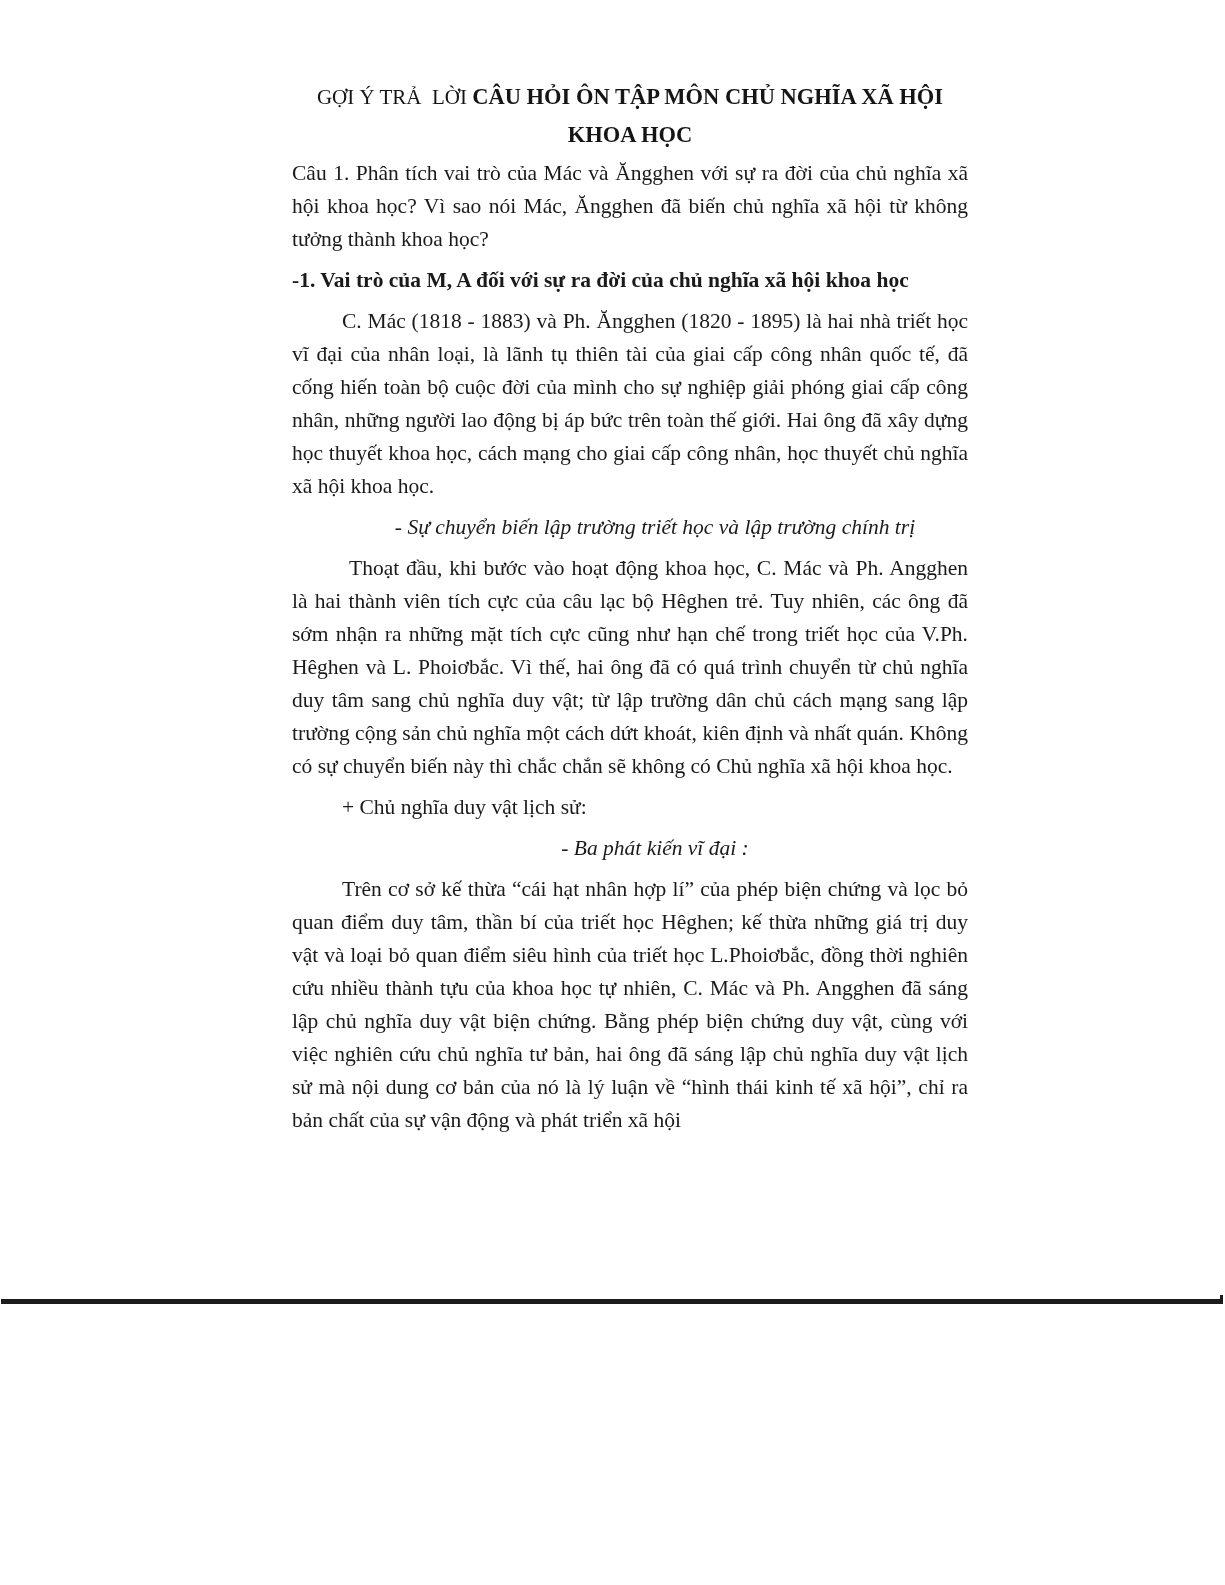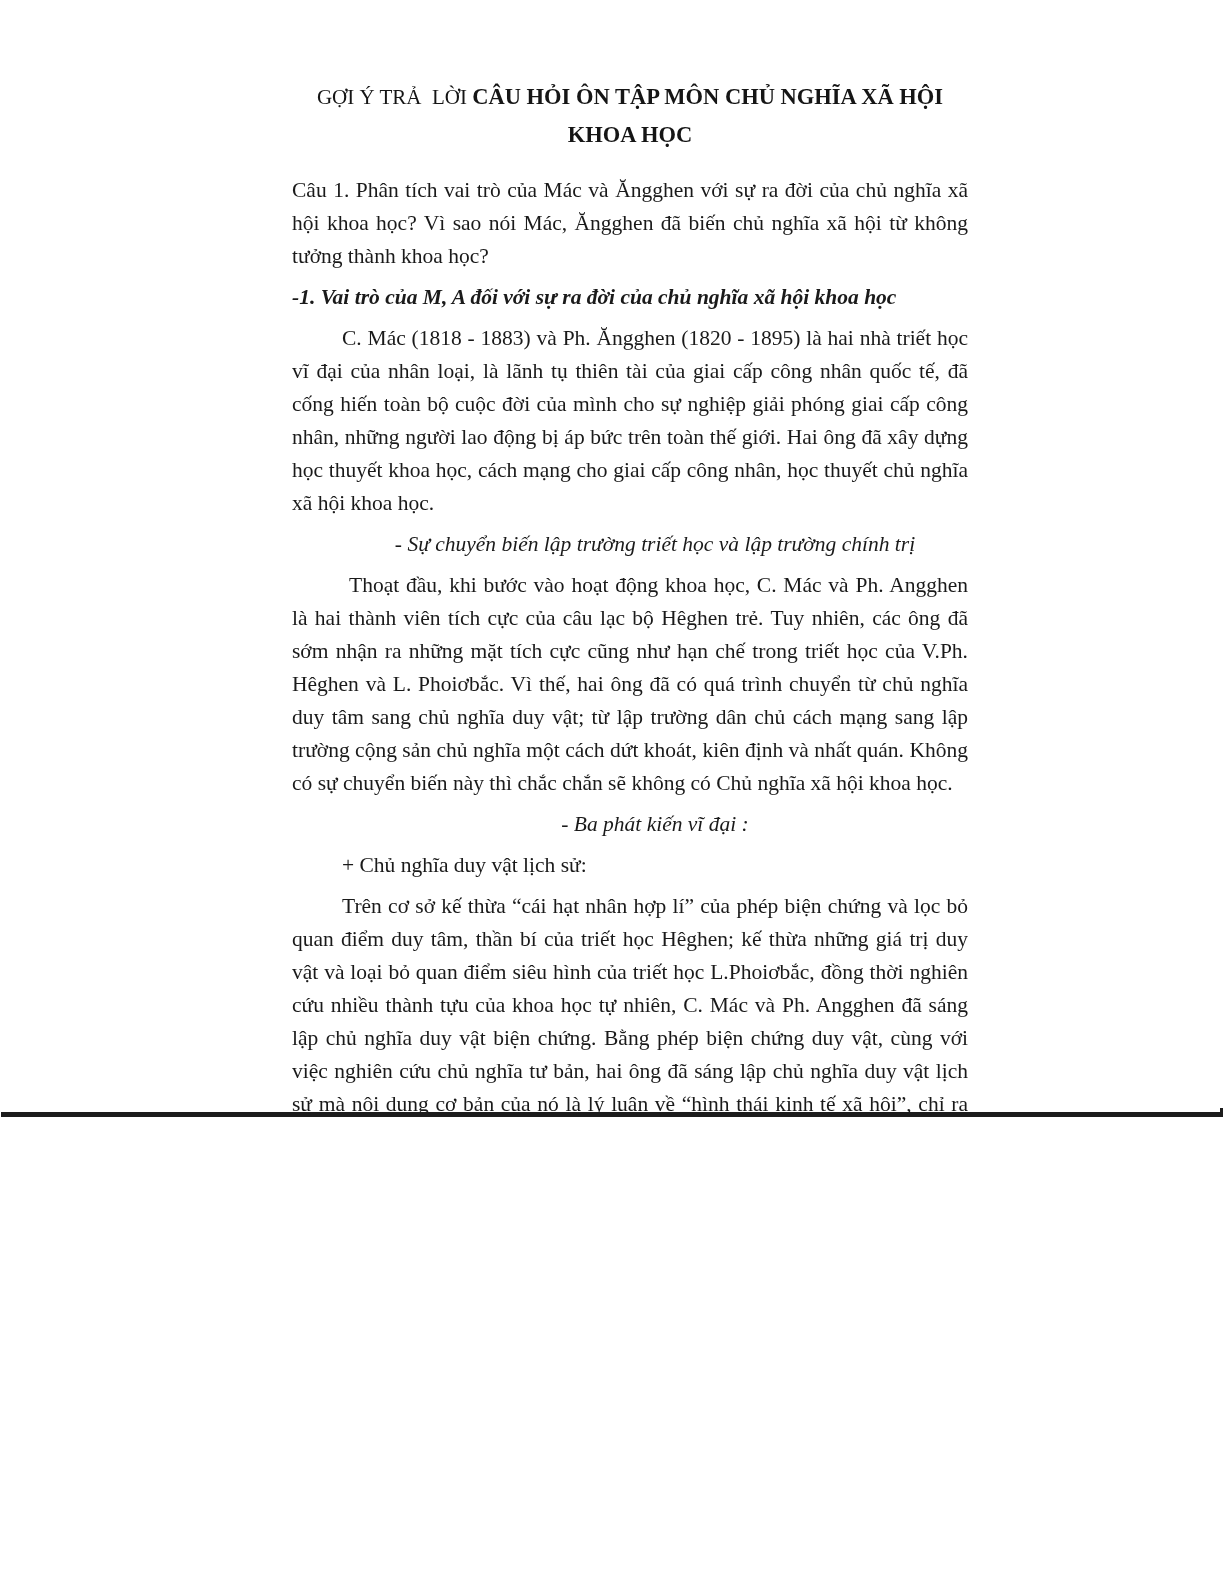--- a/index.html
+++ b/index.html
@@ -3,21 +3,21 @@
 <meta charset="utf-8">
 <style>
   html, body {
     margin: 0;
     padding: 0;
     background: #ffffff;
   }
   .page {
     position: relative;
     width: 1225px;
-    height: 1117px;
+    height: 1304px;
     background: #ffffff;
     overflow: hidden;
     font-family: "Liberation Serif", "DejaVu Serif", serif;
     color: #1a1a1a;
     -webkit-font-smoothing: antialiased;
   }
   .content {
     position: absolute;
     left: 292px;
     top: 78px;
@@ -40,25 +40,24 @@
     font-size: 22.5px;
   }
   p.para {
     margin: 8px 0 0 0;
     font-size: 21.5px;
     line-height: 33px;
     text-align: justify;
     text-justify: inter-word;
     color: #1a1a1a;
   }
-  p.para.first { margin-top: 21px; font-family: Liberation Serif, serif; }
+  p.para.first { margin-top: 4px; font-family: Liberation Serif, serif; }
   p.bold {
     font-weight: bold;
     text-align: left;
-    font-style: italic;
   }
   p.italic {
     font-style: italic;
     text-align: center;
   }
   .ind  { text-indent: 50px; }
   .ind2 { text-indent: 57px; }
   .next-page-edge {
     position: absolute;
     left: 1px;
@@ -87,23 +86,23 @@
     <p class="para first">Câu 1. Phân tích vai trò của Mác và Ăngghen với sự ra đời của chủ nghĩa xã hội khoa học? Vì sao nói Mác, Ăngghen đã biến chủ nghĩa xã hội từ không tưởng thành khoa học?</p>
 
     <p class="para bold">-1. Vai trò của M, A đối với sự ra đời của chủ nghĩa xã hội khoa học</p>
 
     <p class="para ind">C. Mác (1818 - 1883) và Ph. Ăngghen (1820 - 1895) là hai nhà triết học vĩ đại của nhân loại, là lãnh tụ thiên tài của giai cấp công nhân quốc tế, đã cống hiến toàn bộ cuộc đời của mình cho sự nghiệp giải phóng giai cấp công nhân, những người lao động bị áp bức trên toàn thế giới. Hai ông đã xây dựng học thuyết khoa học, cách mạng cho giai cấp công nhân, học thuyết chủ nghĩa xã hội khoa học.</p>
 
     <p class="para italic ind">- Sự chuyển biến lập trường triết học và lập trường chính trị</p>
 
     <p class="para ind2">Thoạt đầu, khi bước vào hoạt động khoa học, C. Mác và Ph. Angghen là hai thành viên tích cực của câu lạc bộ Hêghen trẻ. Tuy nhiên, các ông đã sớm nhận ra những mặt tích cực cũng như hạn chế trong triết học của V.Ph. Hêghen và L. Phoiơbắc. Vì thế, hai ông đã có quá trình chuyển từ chủ nghĩa duy tâm sang chủ nghĩa duy vật; từ lập trường dân chủ cách mạng sang lập trường cộng sản chủ nghĩa một cách dứt khoát, kiên định và nhất quán. Không có sự chuyển biến này thì chắc chắn sẽ không có Chủ nghĩa xã hội khoa học.</p>
 
+    <p class="para ind">+ Chủ nghĩa duy vật lịch sử:</p>
+
     <p class="para italic ind">- Ba phát kiến vĩ đại :</p>
-
-    <p class="para ind">+ Chủ nghĩa duy vật lịch sử:</p>
 
     <p class="para ind">Trên cơ sở kế thừa “cái hạt nhân hợp lí” của phép biện chứng và lọc bỏ quan điểm duy tâm, thần bí của triết học Hêghen; kế thừa những giá trị duy vật và loại bỏ quan điểm siêu hình của triết học L.Phoiơbắc, đồng thời nghiên cứu nhiều thành tựu của khoa học tự nhiên, C. Mác và Ph. Angghen đã sáng lập chủ nghĩa duy vật biện chứng. Bằng phép biện chứng duy vật, cùng với việc nghiên cứu chủ nghĩa tư bản, hai ông đã sáng lập chủ nghĩa duy vật lịch sử mà nội dung cơ bản của nó là lý luận về “hình thái kinh tế xã hội”, chỉ ra bản chất của sự vận động và phát triển xã hội</p>
 
   </div>
 
   <div class="next-page-edge"></div>
   <div class="next-page-edge-tick"></div>
 </div>
 
 </body></html>

